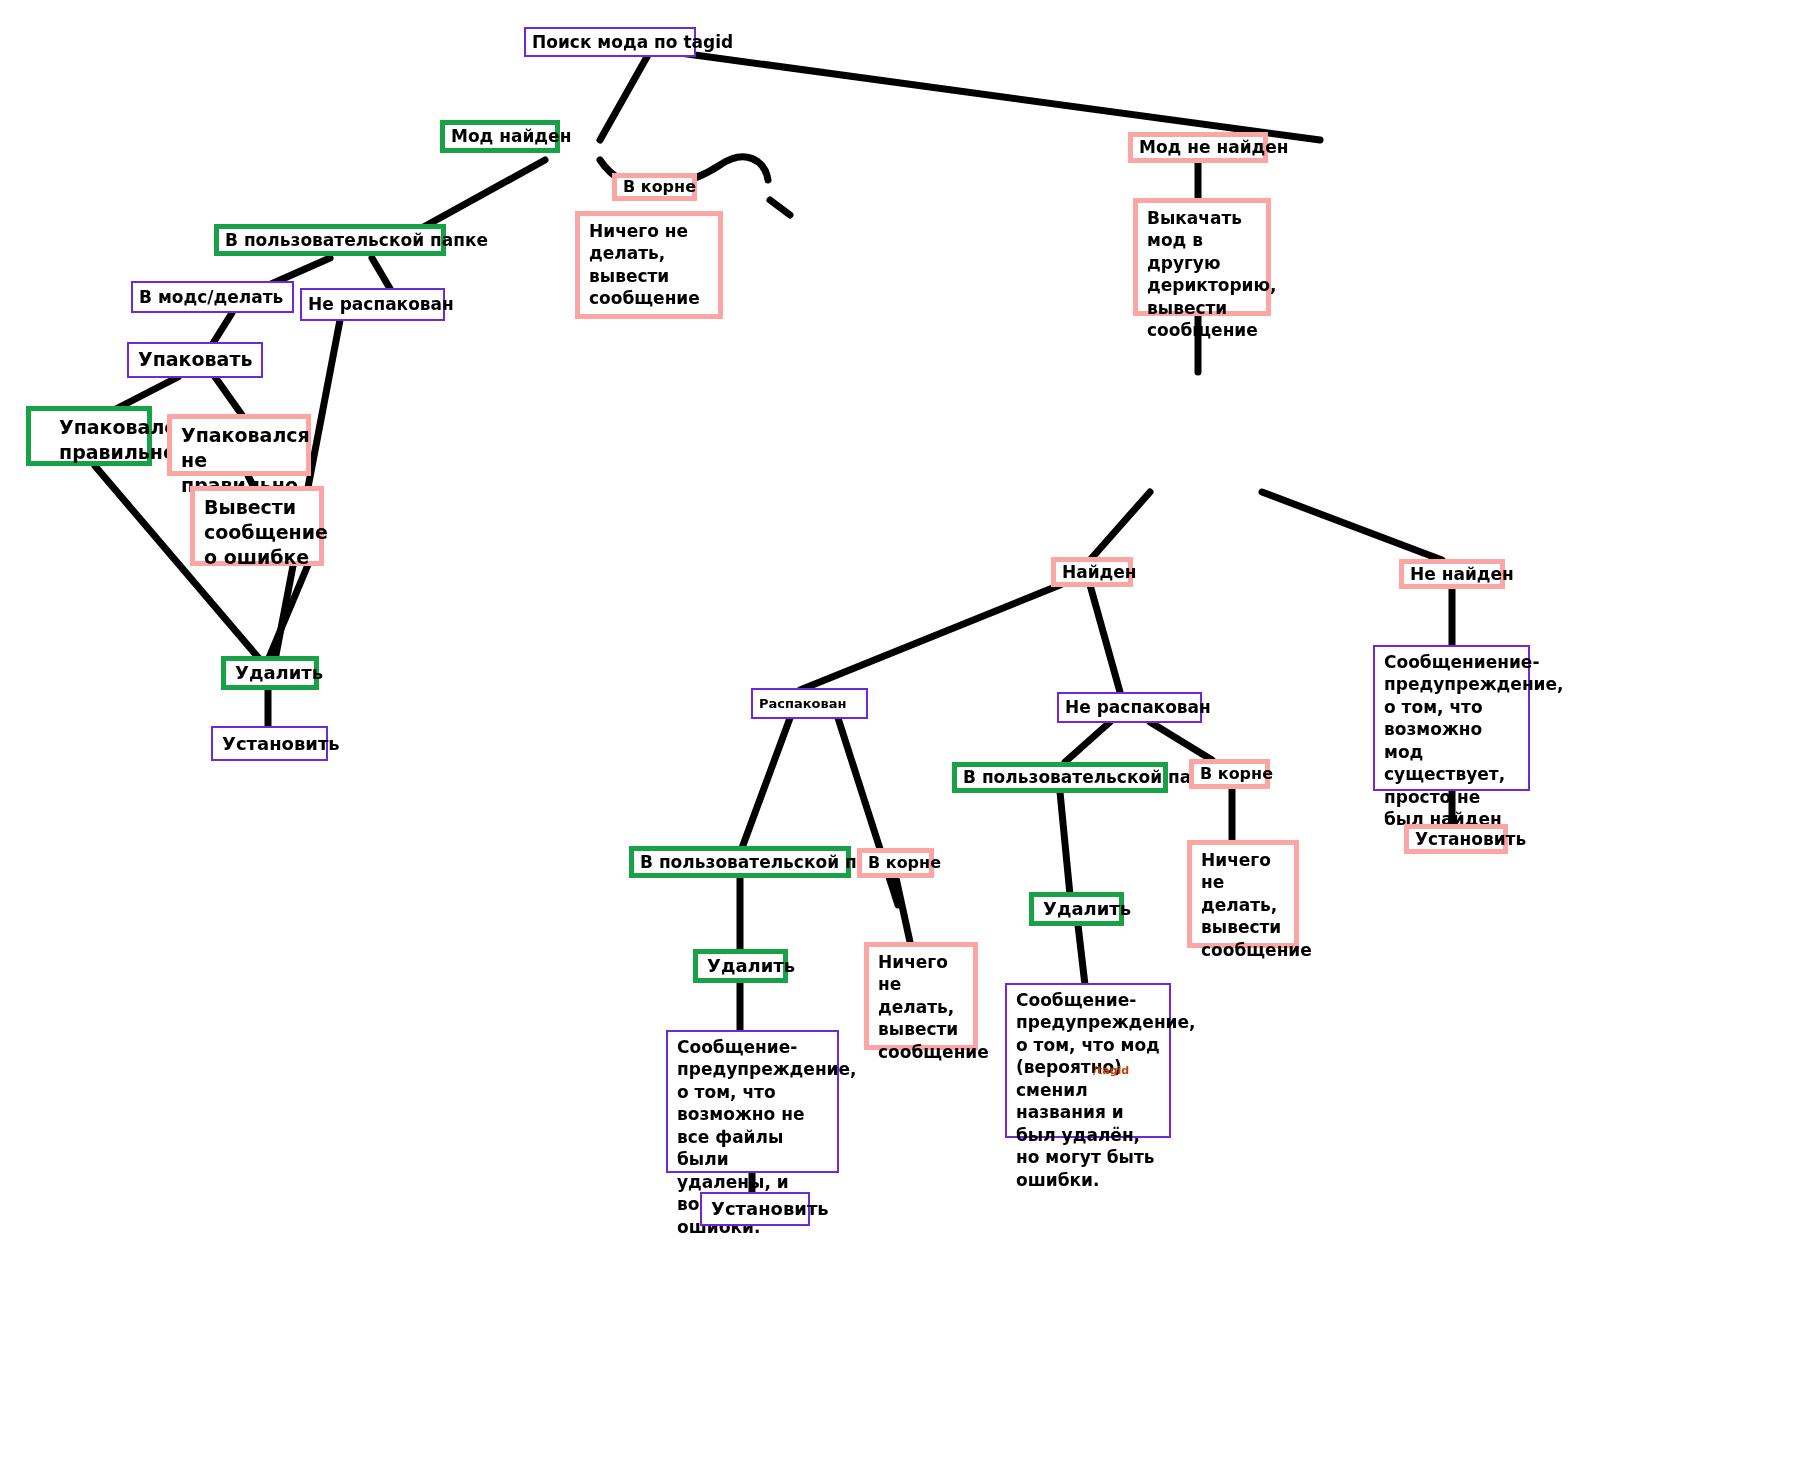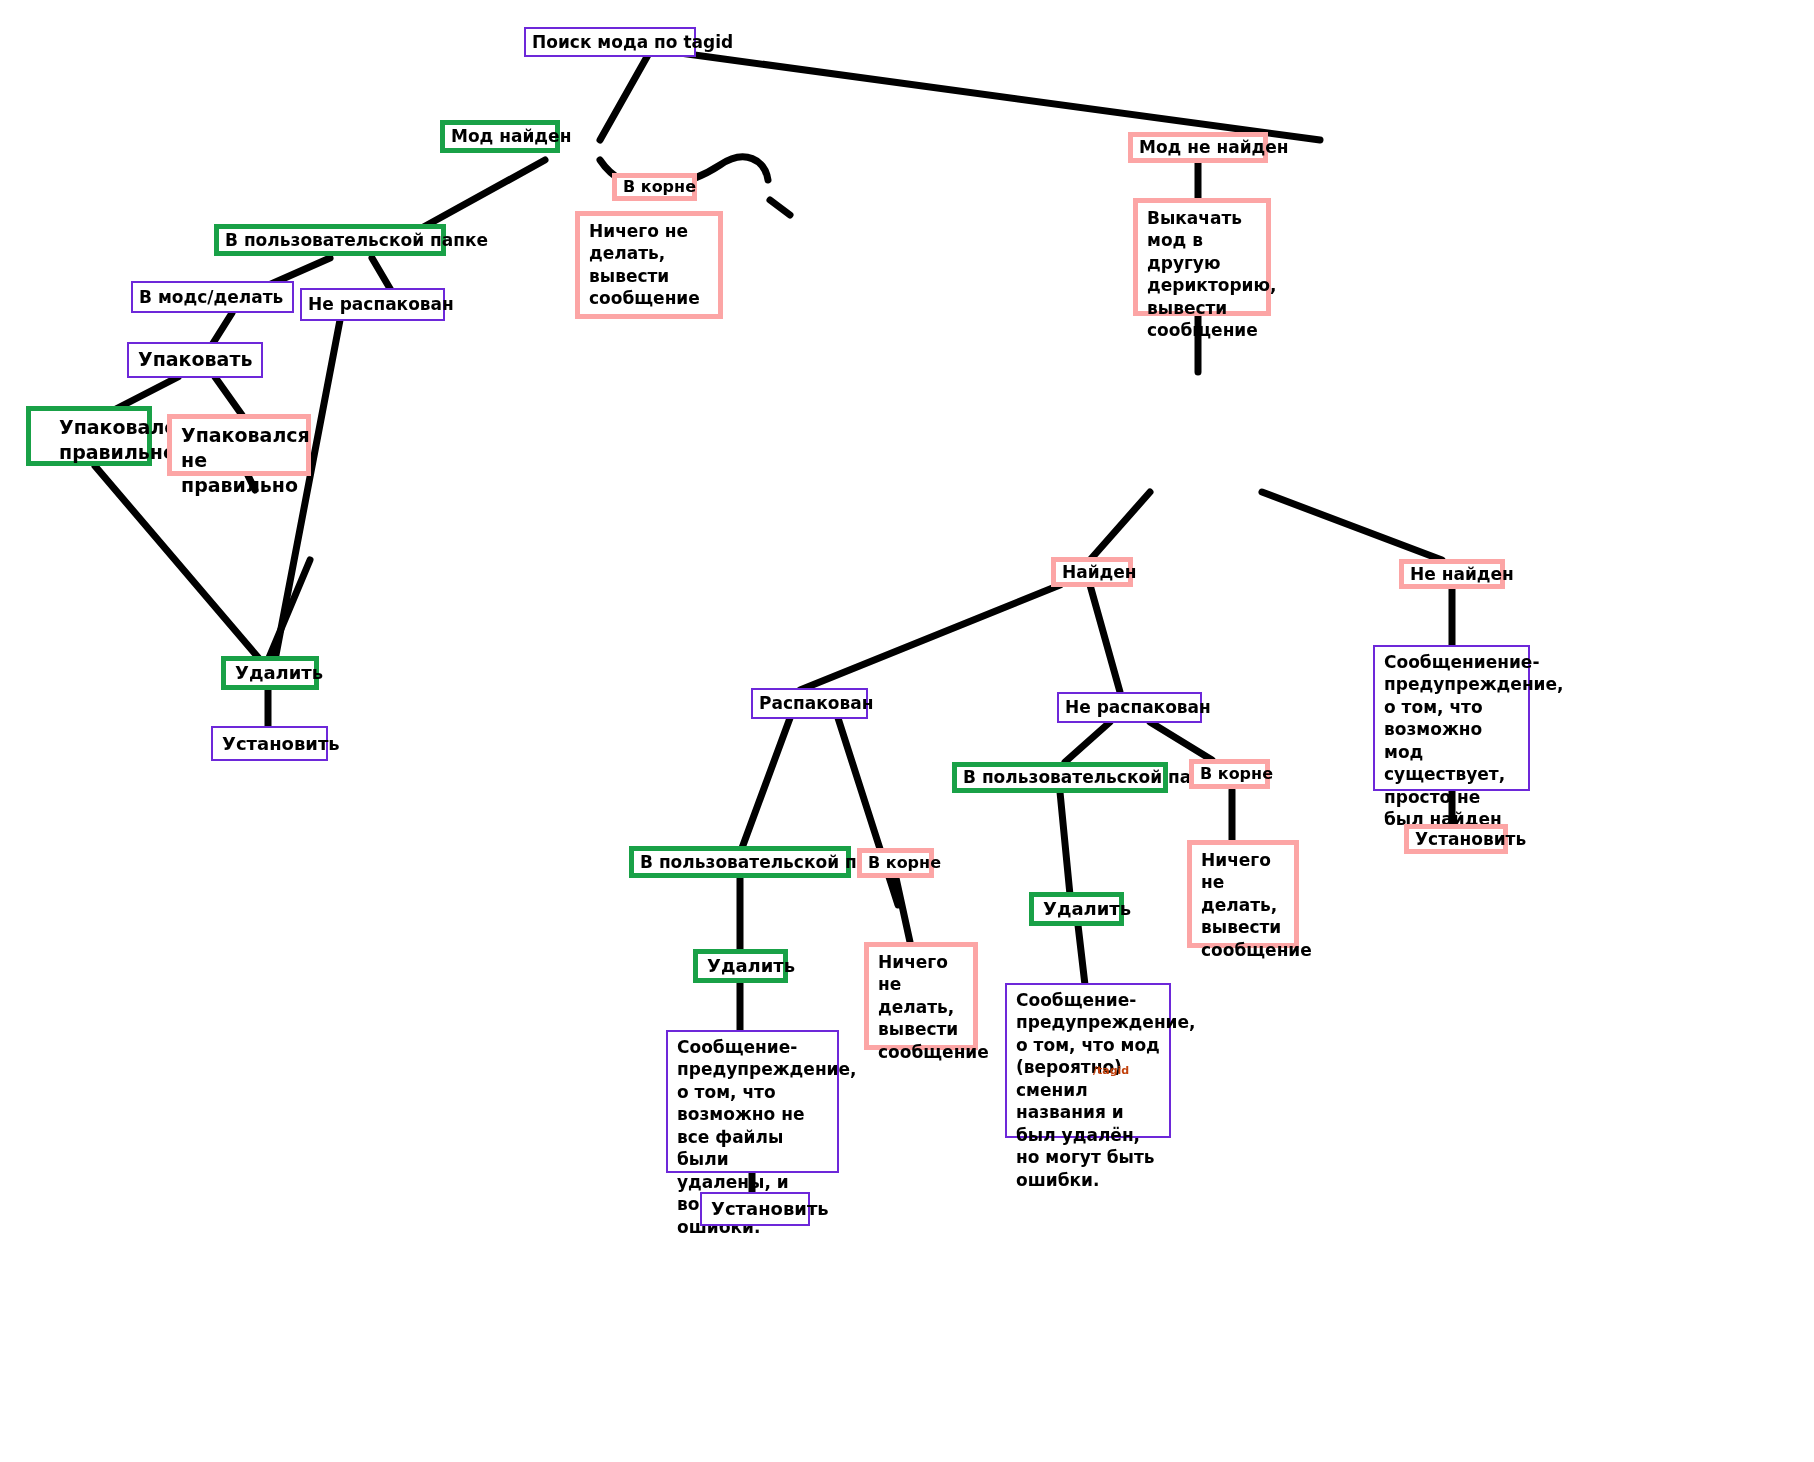--- a/index.html
+++ b/index.html
@@ -135,20 +135,23 @@
   </div>
 
   <div class="node b-green pad-m multi" style="left:26px;top:406px;width:126px;height:60px;font-size:19px;padding-left:28px;">
     <span class="txt">Упаковался правильно</span>
   </div>
 
   <div class="node b-red pad-m multi" style="left:167px;top:414px;width:144px;height:62px;font-size:19px;">
     <span class="txt">Упаковался не правильно</span>
   </div>
 
+  <div class="node b-red pad-m multi" style="left:190px;top:486px;width:134px;height:80px;font-size:19px;">
+    <span class="txt">Вывести сообщение о ошибке</span>
+  </div>
 
   <div class="node b-green pad-m one-line" style="left:221px;top:656px;width:98px;height:34px;font-size:18px;">
     <span class="txt">Удалить</span>
   </div>
 
   <div class="node b-black pad-m one-line" style="left:211px;top:726px;width:117px;height:35px;font-size:18px;">
     <span class="txt">Установить</span>
   </div>
 
   <div class="node b-red pad-m multi" style="left:1133px;top:198px;width:138px;height:118px;font-size:17px;">
@@ -157,21 +160,21 @@
 
 
   <div class="node b-red pad-s one-line" style="left:1051px;top:557px;width:82px;height:30px;font-size:17px;">
     <span class="txt">Найден</span>
   </div>
 
   <div class="node b-red pad-s one-line" style="left:1399px;top:559px;width:106px;height:30px;font-size:17px;">
     <span class="txt">Не найден</span>
   </div>
 
-  <div class="node b-black pad-s one-line" style="left:751px;top:688px;width:117px;height:31px;font-size:17px;text-align:right;">
+  <div class="node b-black pad-s one-line" style="left:751px;top:688px;width:117px;height:31px;font-size:13px;">
     <span class="txt">Распакован</span>
   </div>
 
   <div class="node b-black pad-s one-line" style="left:1057px;top:692px;width:145px;height:31px;font-size:17px;">
     <span class="txt">Не распакован</span>
   </div>
 
   <div class="node b-green pad-s one-line" style="left:629px;top:846px;width:222px;height:32px;font-size:17px;">
     <span class="txt">В пользовательской папке</span>
   </div>

